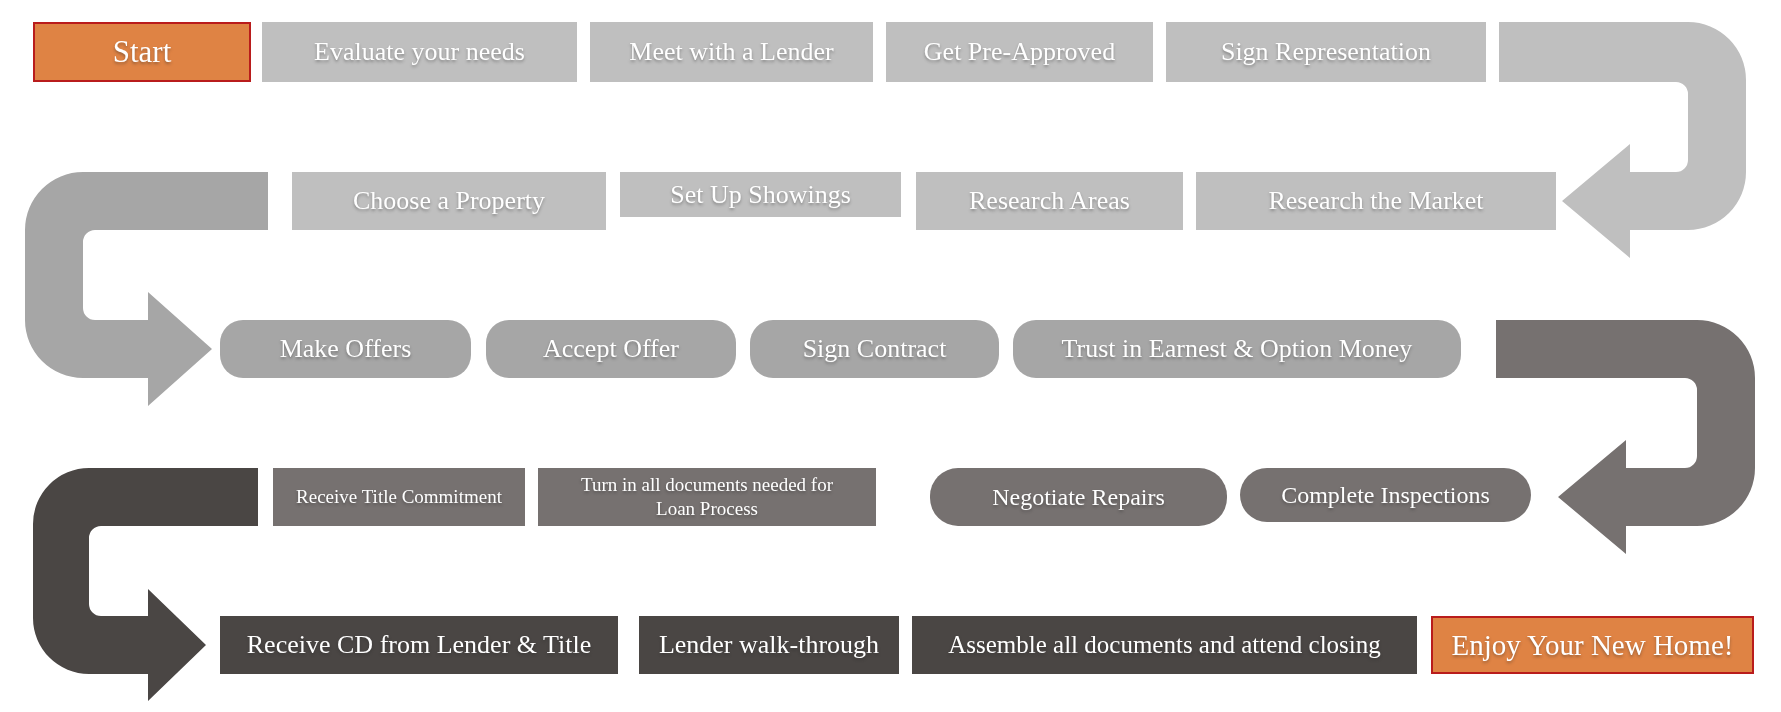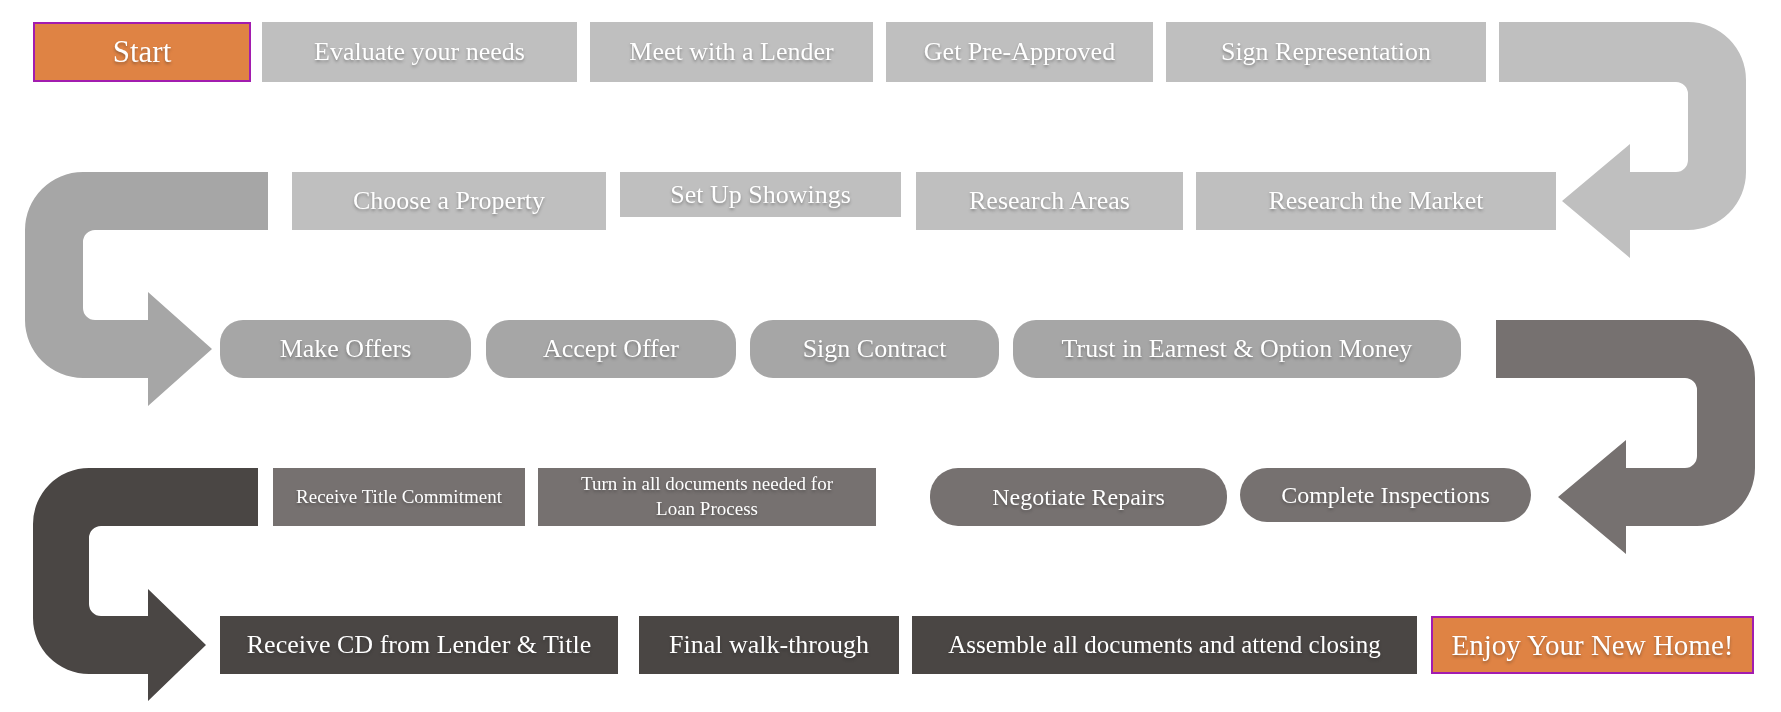--- a/index.html
+++ b/index.html
@@ -15,21 +15,21 @@
     position:absolute;
     box-sizing:border-box;
     display:flex;align-items:center;justify-content:center;
     text-align:center;
     color:#ffffff;
     font-size:26px;
     line-height:1.2;
     text-shadow:0 2px 3px rgba(40,40,40,0.38);
     padding:0 8px;
   }
-  .v-accent{background:#DF8344;border:2px solid #a21caf;}
+  .v-accent{background:#DF8344;border:2px solid #b91c1c;}
   .v-light{background:#BFBFBF;align-items:center;}
   .v-medium{background:#A6A6A6;border-radius:23px;}
   .v-warm{background:#767170;}
   .v-dark{background:#4A4644;}
   .fs-start{font-size:31px;}
   .fs-enjoy{font-size:29px;}
   .fs-small{font-size:19px;line-height:1.3;}
   .fs-mid{font-size:24px;border-radius:28px;}
   .fs-assemble{font-size:25px;}
 </style>
@@ -83,35 +83,35 @@
   <div class="box v-medium" style="left:750px;top:320px;width:249px;height:58px">
     <span>Sign Contract</span>
   </div>
   <div class="box v-medium" style="left:1013px;top:320px;width:448px;height:58px">
     <span>Trust in Earnest &amp; Option Money</span>
   </div>
 
   <div class="box v-warm fs-small" style="left:273px;top:468px;width:252px;height:58px">
     <span>Receive Title Commitment</span>
   </div>
-  <div class="box v-warm fs-small" style="left:538px;top:468px;width:338px;height:58px;padding:4px 40px;">
+  <div class="box v-warm fs-small" style="left:538px;top:468px;width:338px;height:58px;padding:4px 40px;align-items:flex-end;">
     <span>Turn in all documents needed for Loan Process</span>
   </div>
   <div class="box v-warm fs-mid" style="left:930px;top:468px;width:297px;height:58px">
     <span>Negotiate Repairs</span>
   </div>
   <div class="box v-warm fs-mid" style="left:1240px;top:468px;width:291px;height:54px">
     <span>Complete Inspections</span>
   </div>
 
   <div class="box v-dark" style="left:220px;top:616px;width:398px;height:58px">
     <span>Receive CD from Lender &amp; Title</span>
   </div>
   <div class="box v-dark" style="left:639px;top:616px;width:260px;height:58px">
-    <span>Final walk-through</span>
+    <span>Lender walk-through</span>
   </div>
   <div class="box v-dark fs-assemble" style="left:912px;top:616px;width:505px;height:58px">
     <span>Assemble all documents and attend closing</span>
   </div>
   <div class="box v-accent fs-enjoy" style="left:1431px;top:616px;width:323px;height:58px">
     <span>Enjoy Your New Home!</span>
   </div>
 
 </div>
 

